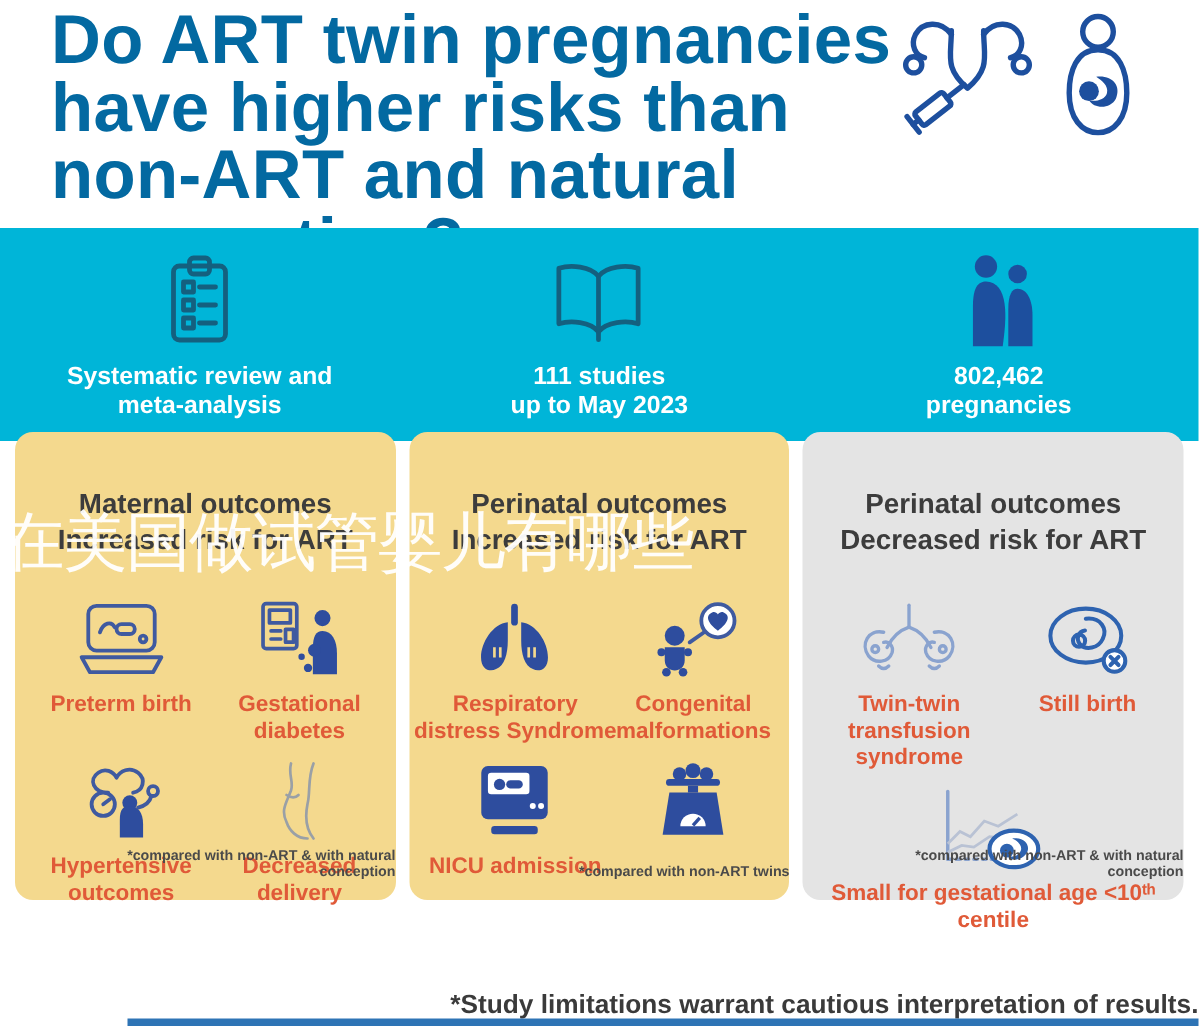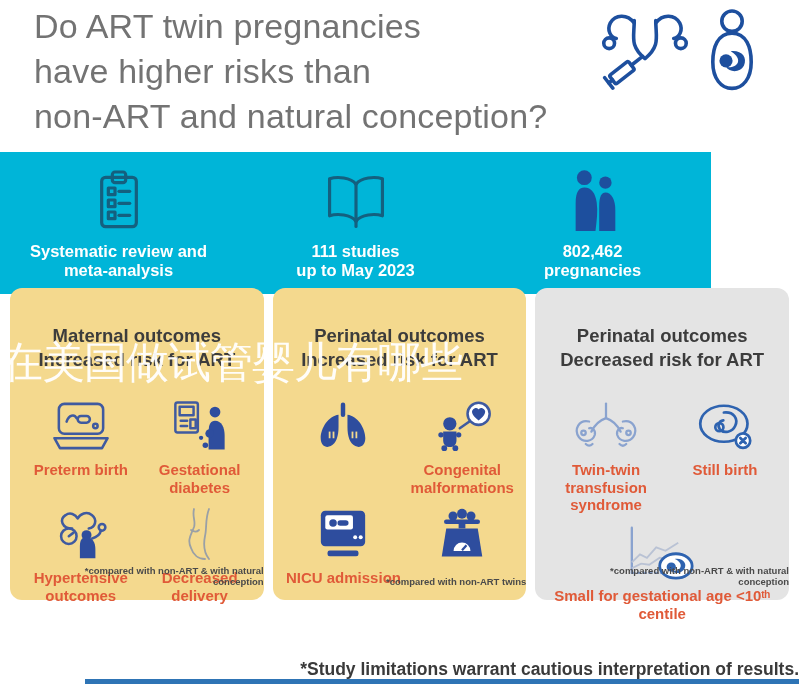--- a/index.html
+++ b/index.html
@@ -3,30 +3,30 @@
 <meta charset="utf-8">
 <style>
   html,body{margin:0;padding:0;}
   body{
     width:799px;height:684px;position:relative;background:#ffffff;
     font-family:"Liberation Sans", sans-serif;overflow:hidden;
   }
   
   .header-title{
     position:absolute;left:34px;top:4px;width:570px;
-    font-size:34px;line-height:45px;font-weight:normal;
-    color:#737373;letter-spacing:.2px;
+    font-size:46px;line-height:45px;font-weight:bold;
+    color:#0369a1;letter-spacing:.2px;
   }
   .header-title span{display:block;}
   .hdr-icon{position:absolute;}
   .hdr-icon.uterus{left:596px;top:6px;}
   .hdr-icon.preg{left:700px;top:8px;}
   
   .band{
-    position:absolute;left:0;top:152px;width:711px;height:142px;
+    position:absolute;left:0;top:152px;width:799px;height:142px;
     background:#00b5d8;display:flex;
   }
   .band-item{flex:1;text-align:center;padding-top:15px;}
   .band-icon{height:66px;display:flex;align-items:center;justify-content:center;}
   .band-text{
     margin-top:9px;color:#ffffff;font-weight:bold;font-size:16.5px;line-height:1.15;
   }
   .band-text span{display:block;}
   
   .cards{
@@ -251,20 +251,21 @@
           <svg width="58" height="50" viewBox="0 0 52 44">
             <rect class="fl-nav" x="24" y="1" width="4" height="13" rx="2"></rect>
             <path class="fl-nav" d="M22 12 C13 13 6 24 6 33 C6 40 11 42 15 40 C20 38 22 31 22 23 Z"></path>
             <path class="fl-nav" d="M30 12 C39 13 46 24 46 33 C46 40 41 42 37 40 C32 38 30 31 30 23 Z"></path>
             <line x1="14" y1="27" x2="14" y2="33" stroke="#f4d98e" stroke-width="1.6"></line>
             <line x1="17.5" y1="27" x2="17.5" y2="33" stroke="#f4d98e" stroke-width="1.6"></line>
             <line x1="34.5" y1="27" x2="34.5" y2="33" stroke="#f4d98e" stroke-width="1.6"></line>
             <line x1="38" y1="27" x2="38" y2="33" stroke="#f4d98e" stroke-width="1.6"></line>
           </svg>
         </div>
+        <div class="item-label">Respiratory distress Syndrome</div>
       </div>
 
       <div class="card-item">
         <div class="item-icon">
           <svg width="62" height="54" viewBox="0 0 56 48">
             <circle class="fl-nav" cx="17" cy="22" r="6"></circle>
             <path class="fl-nav" d="M11 29 h12 v8 c0 4 -3 6 -6 6 s-6 -2 -6 -6 z"></path>
             <circle class="fl-nav" cx="9" cy="32" r="2.4"></circle>
             <circle class="fl-nav" cx="25" cy="32" r="2.4"></circle>
             <circle class="fl-nav" cx="12" cy="44" r="2.6"></circle>

